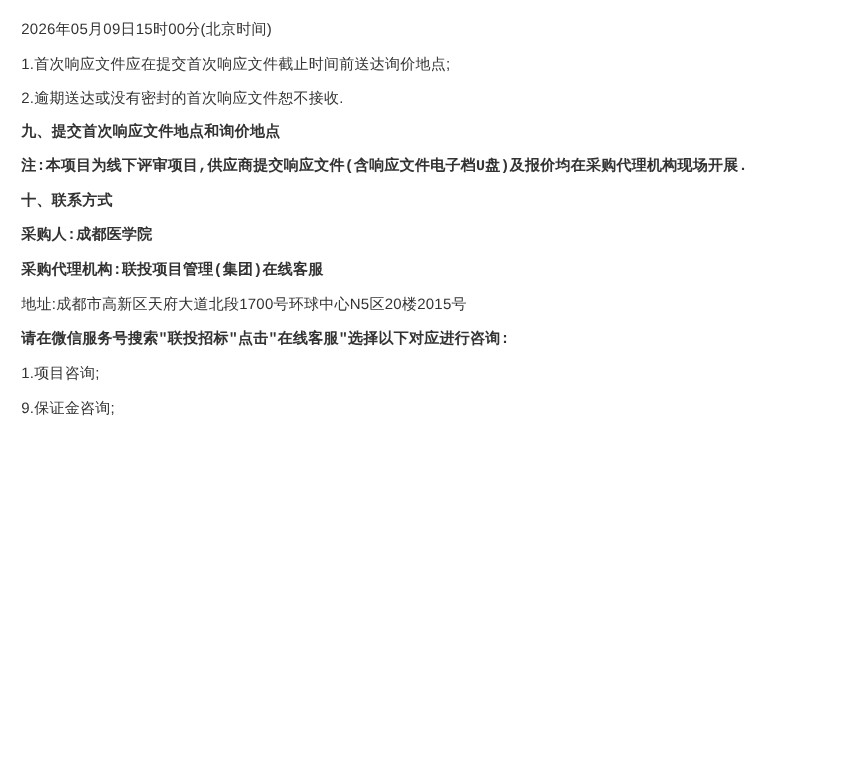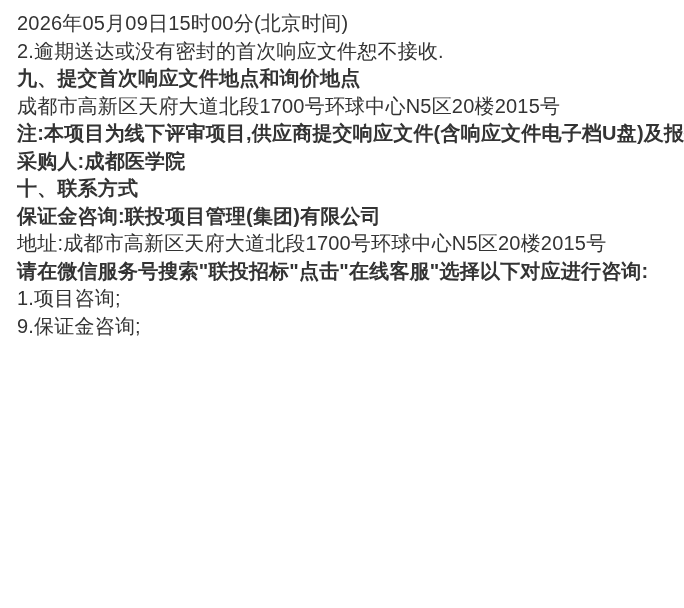--- a/index.html
+++ b/index.html
@@ -12,38 +12,39 @@
     height: 608px;
     overflow: hidden;
     font-family: "Liberation Sans", "DejaVu Sans", sans-serif;
     color: #333333;
   }
   .doc {
     padding: 16px 20px 0 17px;
   }
   .doc p {
     margin: 0 0 12px 0;
-    font-size: 20px;
+    font-size: 12px;
     line-height: 15.5px;
     white-space: nowrap;
     letter-spacing: 0.2px;
   }
   .doc p.bold {
     font-weight: bold;
+    font-family: Liberation Mono, monospace;
   }
 </style>
 </head>
 <body>
 
 <div class="doc">
   <p>2026年05月09日15时00分(北京时间)</p>
+  <p>1.首次响应文件应在提交首次响应文件截止时间前送达询价地点;</p>
   <p>2.逾期送达或没有密封的首次响应文件恕不接收.</p>
   <p class="bold">九、提交首次响应文件地点和询价地点</p>
-  <p>成都市高新区天府大道北段1700号环球中心N5区20楼2015号</p>
   <p class="bold">注:本项目为线下评审项目,供应商提交响应文件(含响应文件电子档U盘)及报价均在采购代理机构现场开展.</p>
+  <p class="bold">十、联系方式</p>
   <p class="bold">采购人:成都医学院</p>
-  <p class="bold">十、联系方式</p>
-  <p class="bold">保证金咨询:联投项目管理(集团)有限公司</p>
+  <p class="bold">采购代理机构:联投项目管理(集团)在线客服</p>
   <p>地址:成都市高新区天府大道北段1700号环球中心N5区20楼2015号</p>
   <p class="bold">请在微信服务号搜索"联投招标"点击"在线客服"选择以下对应进行咨询:</p>
   <p>1.项目咨询;</p>
   <p>9.保证金咨询;</p>
 </div>
 
 </body></html>

